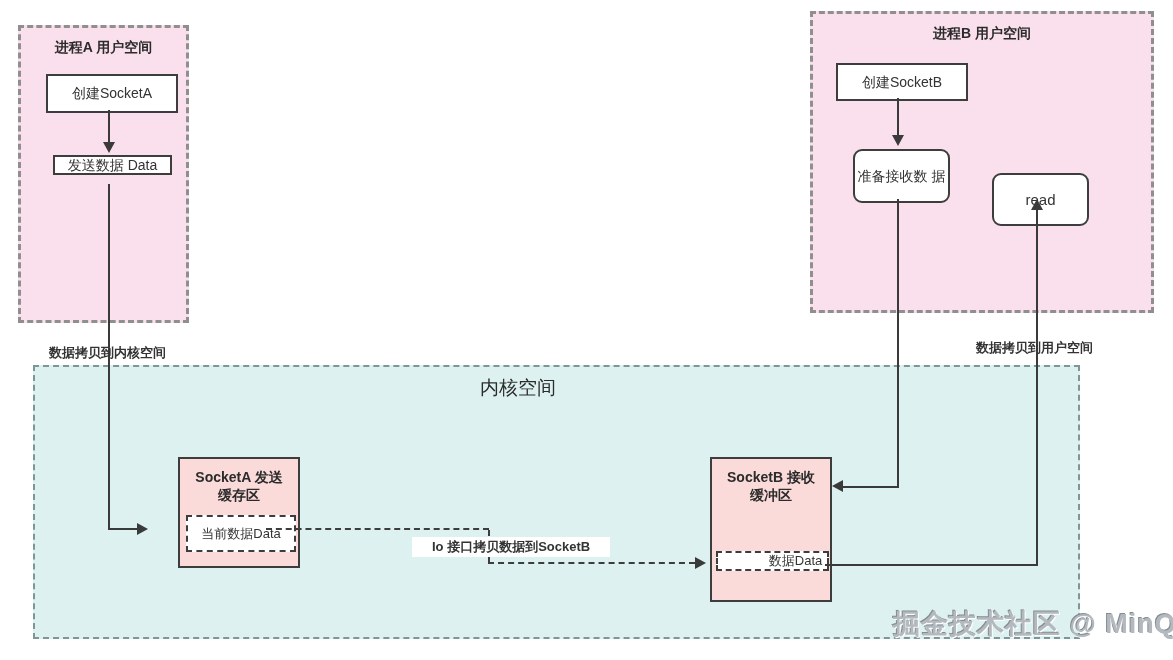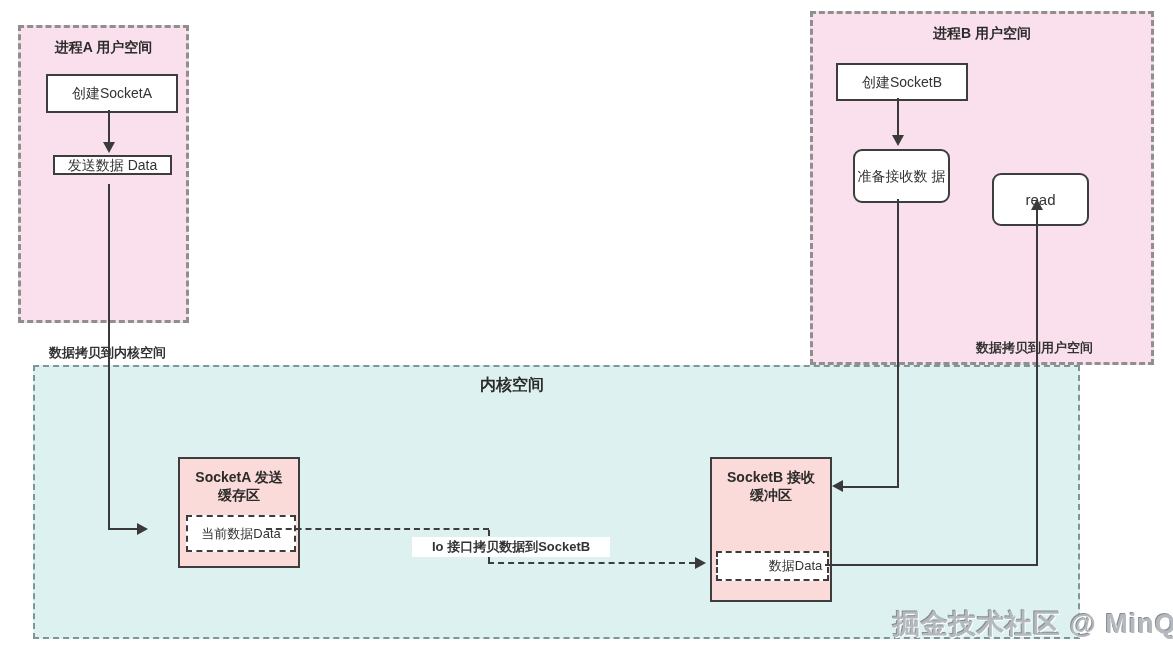--- a/index.html
+++ b/index.html
@@ -5,24 +5,24 @@
   * { margin:0; padding:0; box-sizing:border-box; }
   html,body { background:#ffffff; }
   #canvas {
     position:relative; width:1173px; height:660px; background:#ffffff;
     font-family:"Liberation Sans","DejaVu Sans",sans-serif; color:#2f2f2f; overflow:hidden;
   }
   
   .container { position:absolute; }
   .proc { background:#FAE0EC; border:3px dashed #8F8F8F; }
   #process-a { left:18px; top:25px; width:171px; height:298px; }
-  #process-b { left:810px; top:11px; width:344px; height:354px; }
+  #process-b { left:810px; top:11px; width:344px; height:302px; }
   #kernel { left:33px; top:365px; width:1047px; height:274px; background:#DDF2F0; border:2px dashed #7E9697; }
   .proc-title { display:block; margin-top:11px; text-align:center; font-weight:bold; font-size:14px; color:#2b2b2b; }
-  .kernel-title { position:absolute; left:445px; top:8px; font-weight:bold; font-size:16px; color:#2b2b2b; }
+  .kernel-title { position:absolute; left:445px; top:8px; font-weight:normal; font-size:19px; color:#2b2b2b; }
 
   
   .node {
     position:absolute; background:#ffffff; border:2px solid #3d3d3d;
     display:flex; align-items:center; justify-content:center; text-align:center;
     font-size:14px; color:#333; line-height:17px;
   }
   #node-create-a { left:25px; top:46px; width:132px; height:39px; }
   #node-send-a   { left:32px; top:127px; width:119px; height:20px; }
   #node-create-b { left:23px; top:49px; width:132px; height:38px; }
@@ -34,21 +34,21 @@
   #socket-a-buffer { left:116px; top:90px; width:122px; height:111px;margin-left:27px; }
   #socket-b-buffer { left:675px; top:90px; width:122px; height:145px; }
   .sock-title { display:block; padding-top:9px; text-align:center; font-weight:bold; font-size:14px; line-height:18px; color:#2b2b2b; }
   .sock-title span { display:block; }
   .databox {
     position:absolute; background:#ffffff; border:2px dashed #3d3d3d;
     display:flex; align-items:center; justify-content:center;
     font-size:13px; color:#333;
   }
   #databox-a { left:6px; top:56px; width:110px; height:37px; }
-  #databox-b { left:4px; top:92px; width:113px; height:30px;padding-left:46px; }
+  #databox-b { left:4px; top:92px; width:113px; height:20px;padding-left:46px; }
 
   
   .ln { position:absolute; background:#3A3A3A; }
   #ln-a1  { left:108px; top:110px; width:2px;  height:33px; }
   #ln-a2v { left:108px; top:184px; width:2px;  height:345px; }
   #ln-a2h { left:108px; top:528px; width:30px; height:2px; }
   #ln-b1  { left:897px; top:98px;  width:2px;  height:38px; }
   #ln-b2v { left:897px; top:199px; width:2px;  height:288px; }
   #ln-b2h { left:843px; top:486px; width:56px; height:2px; }
   #ln-cv  { left:1036px; top:209px; width:2px; height:357px; }

